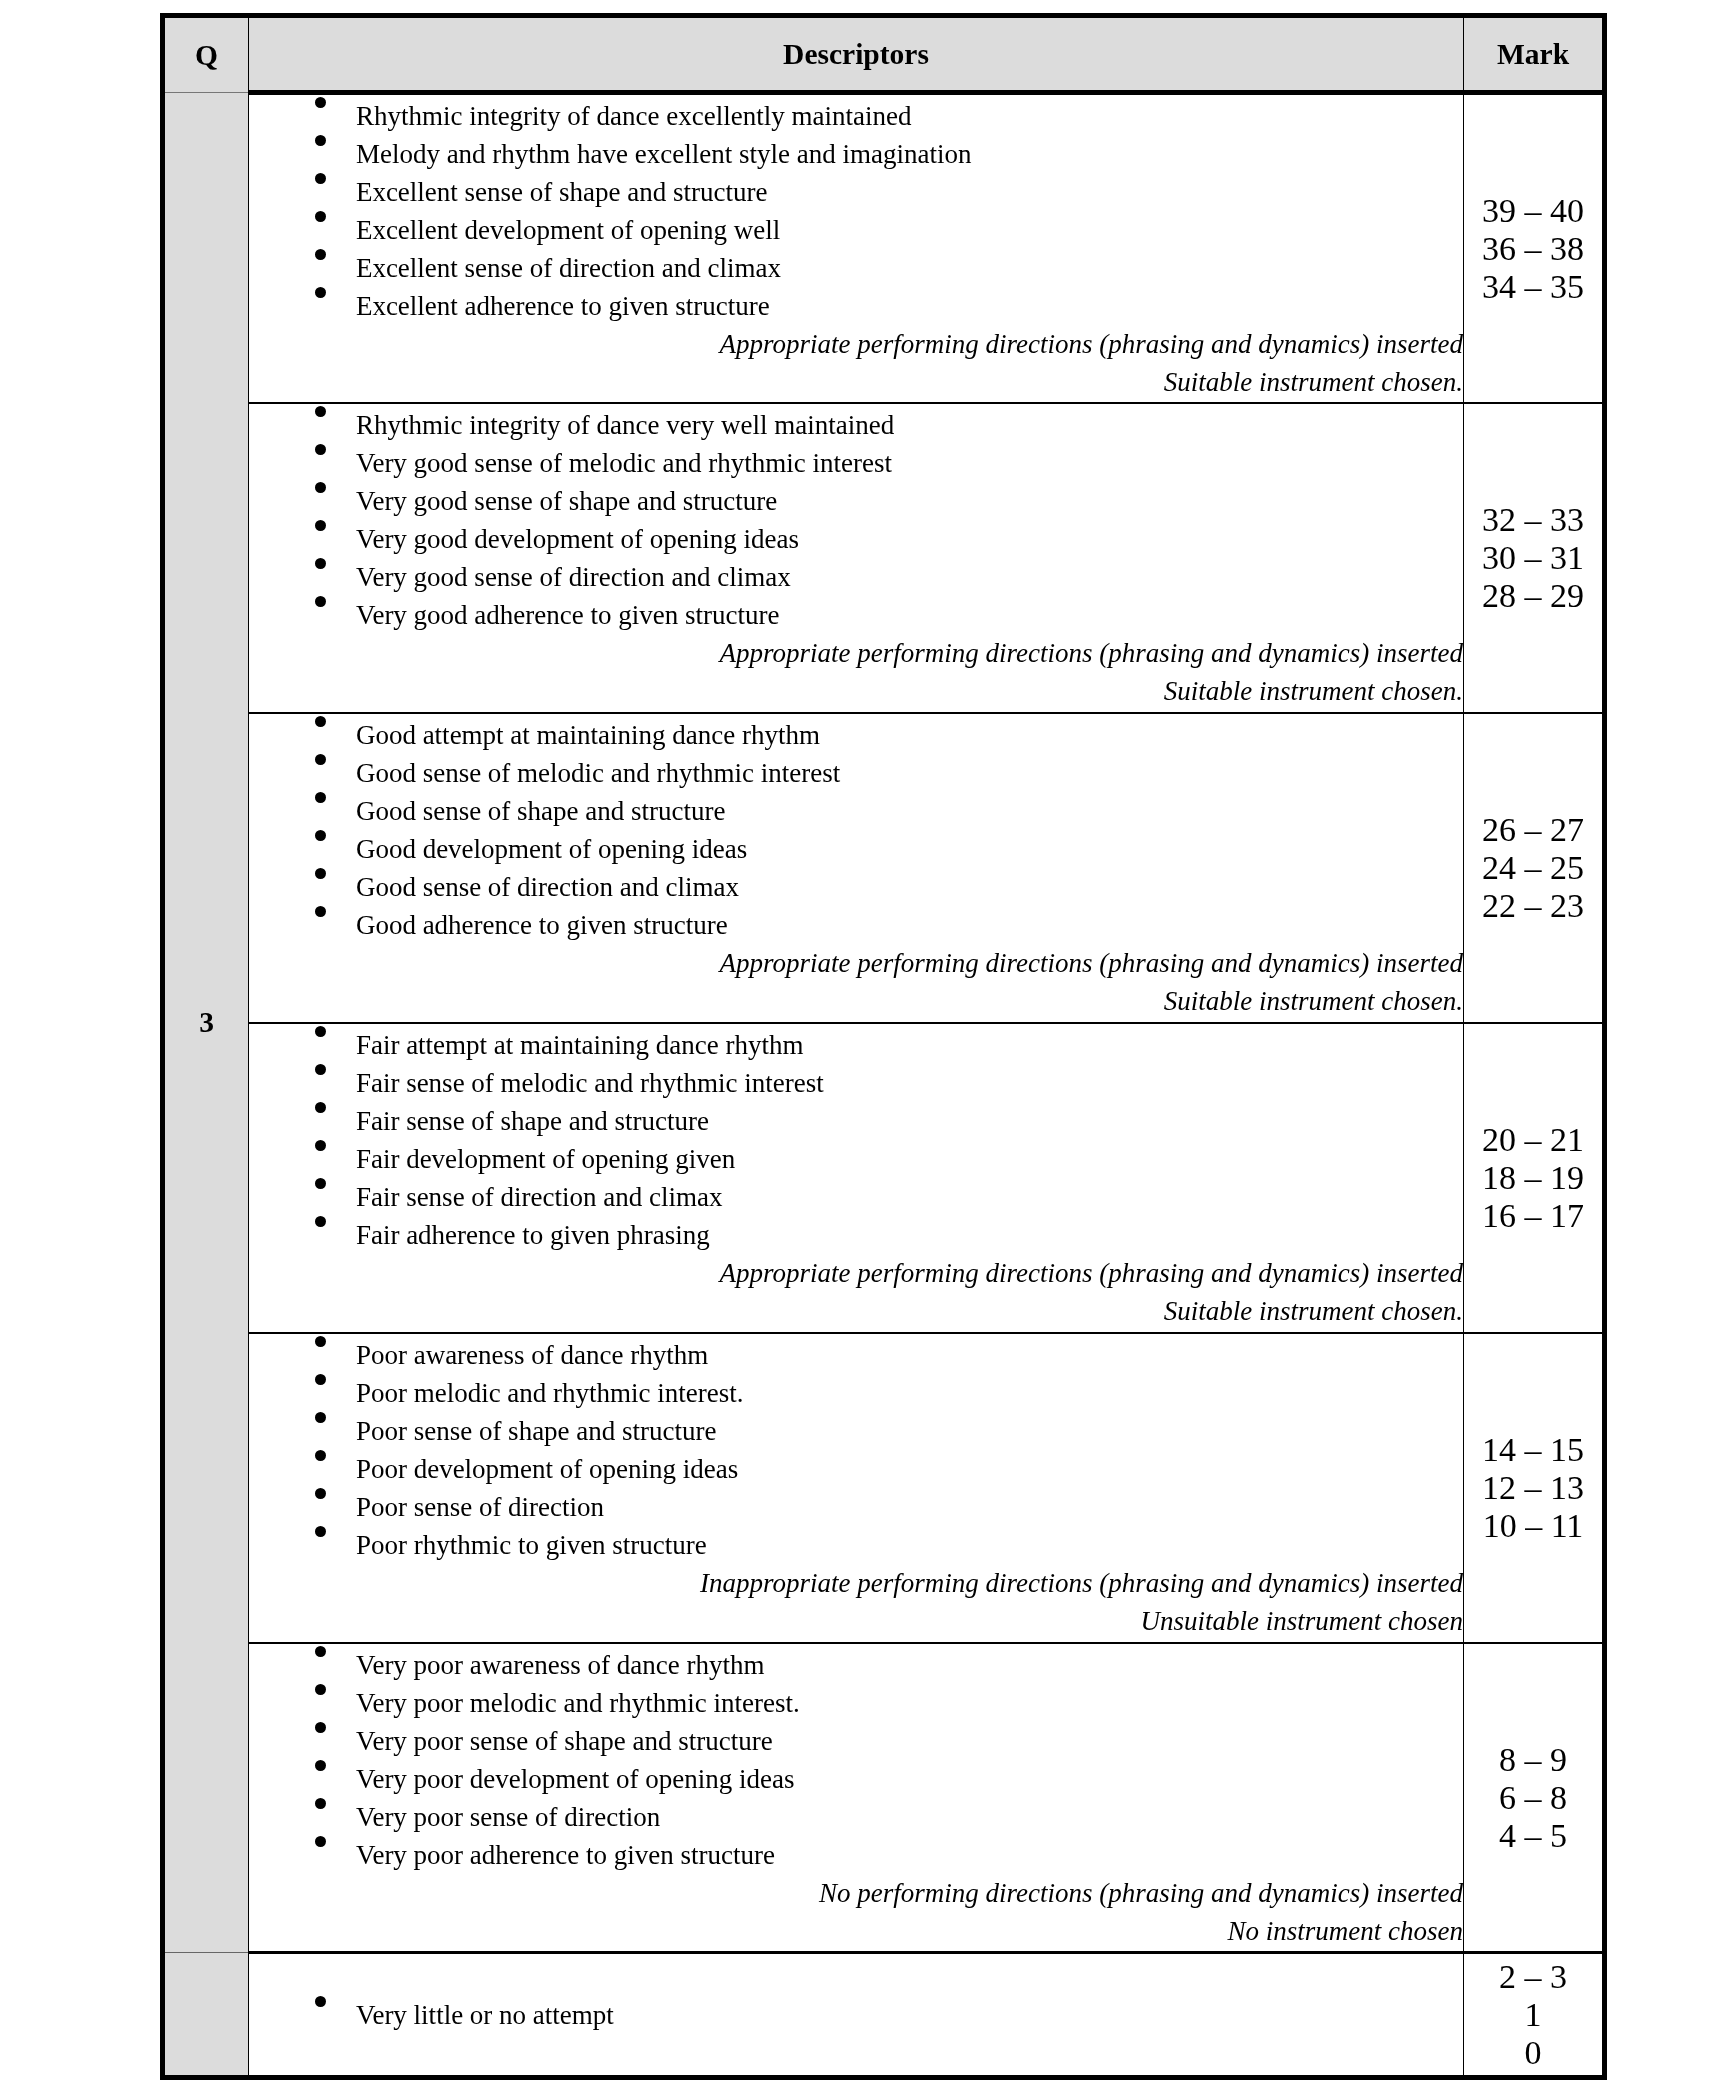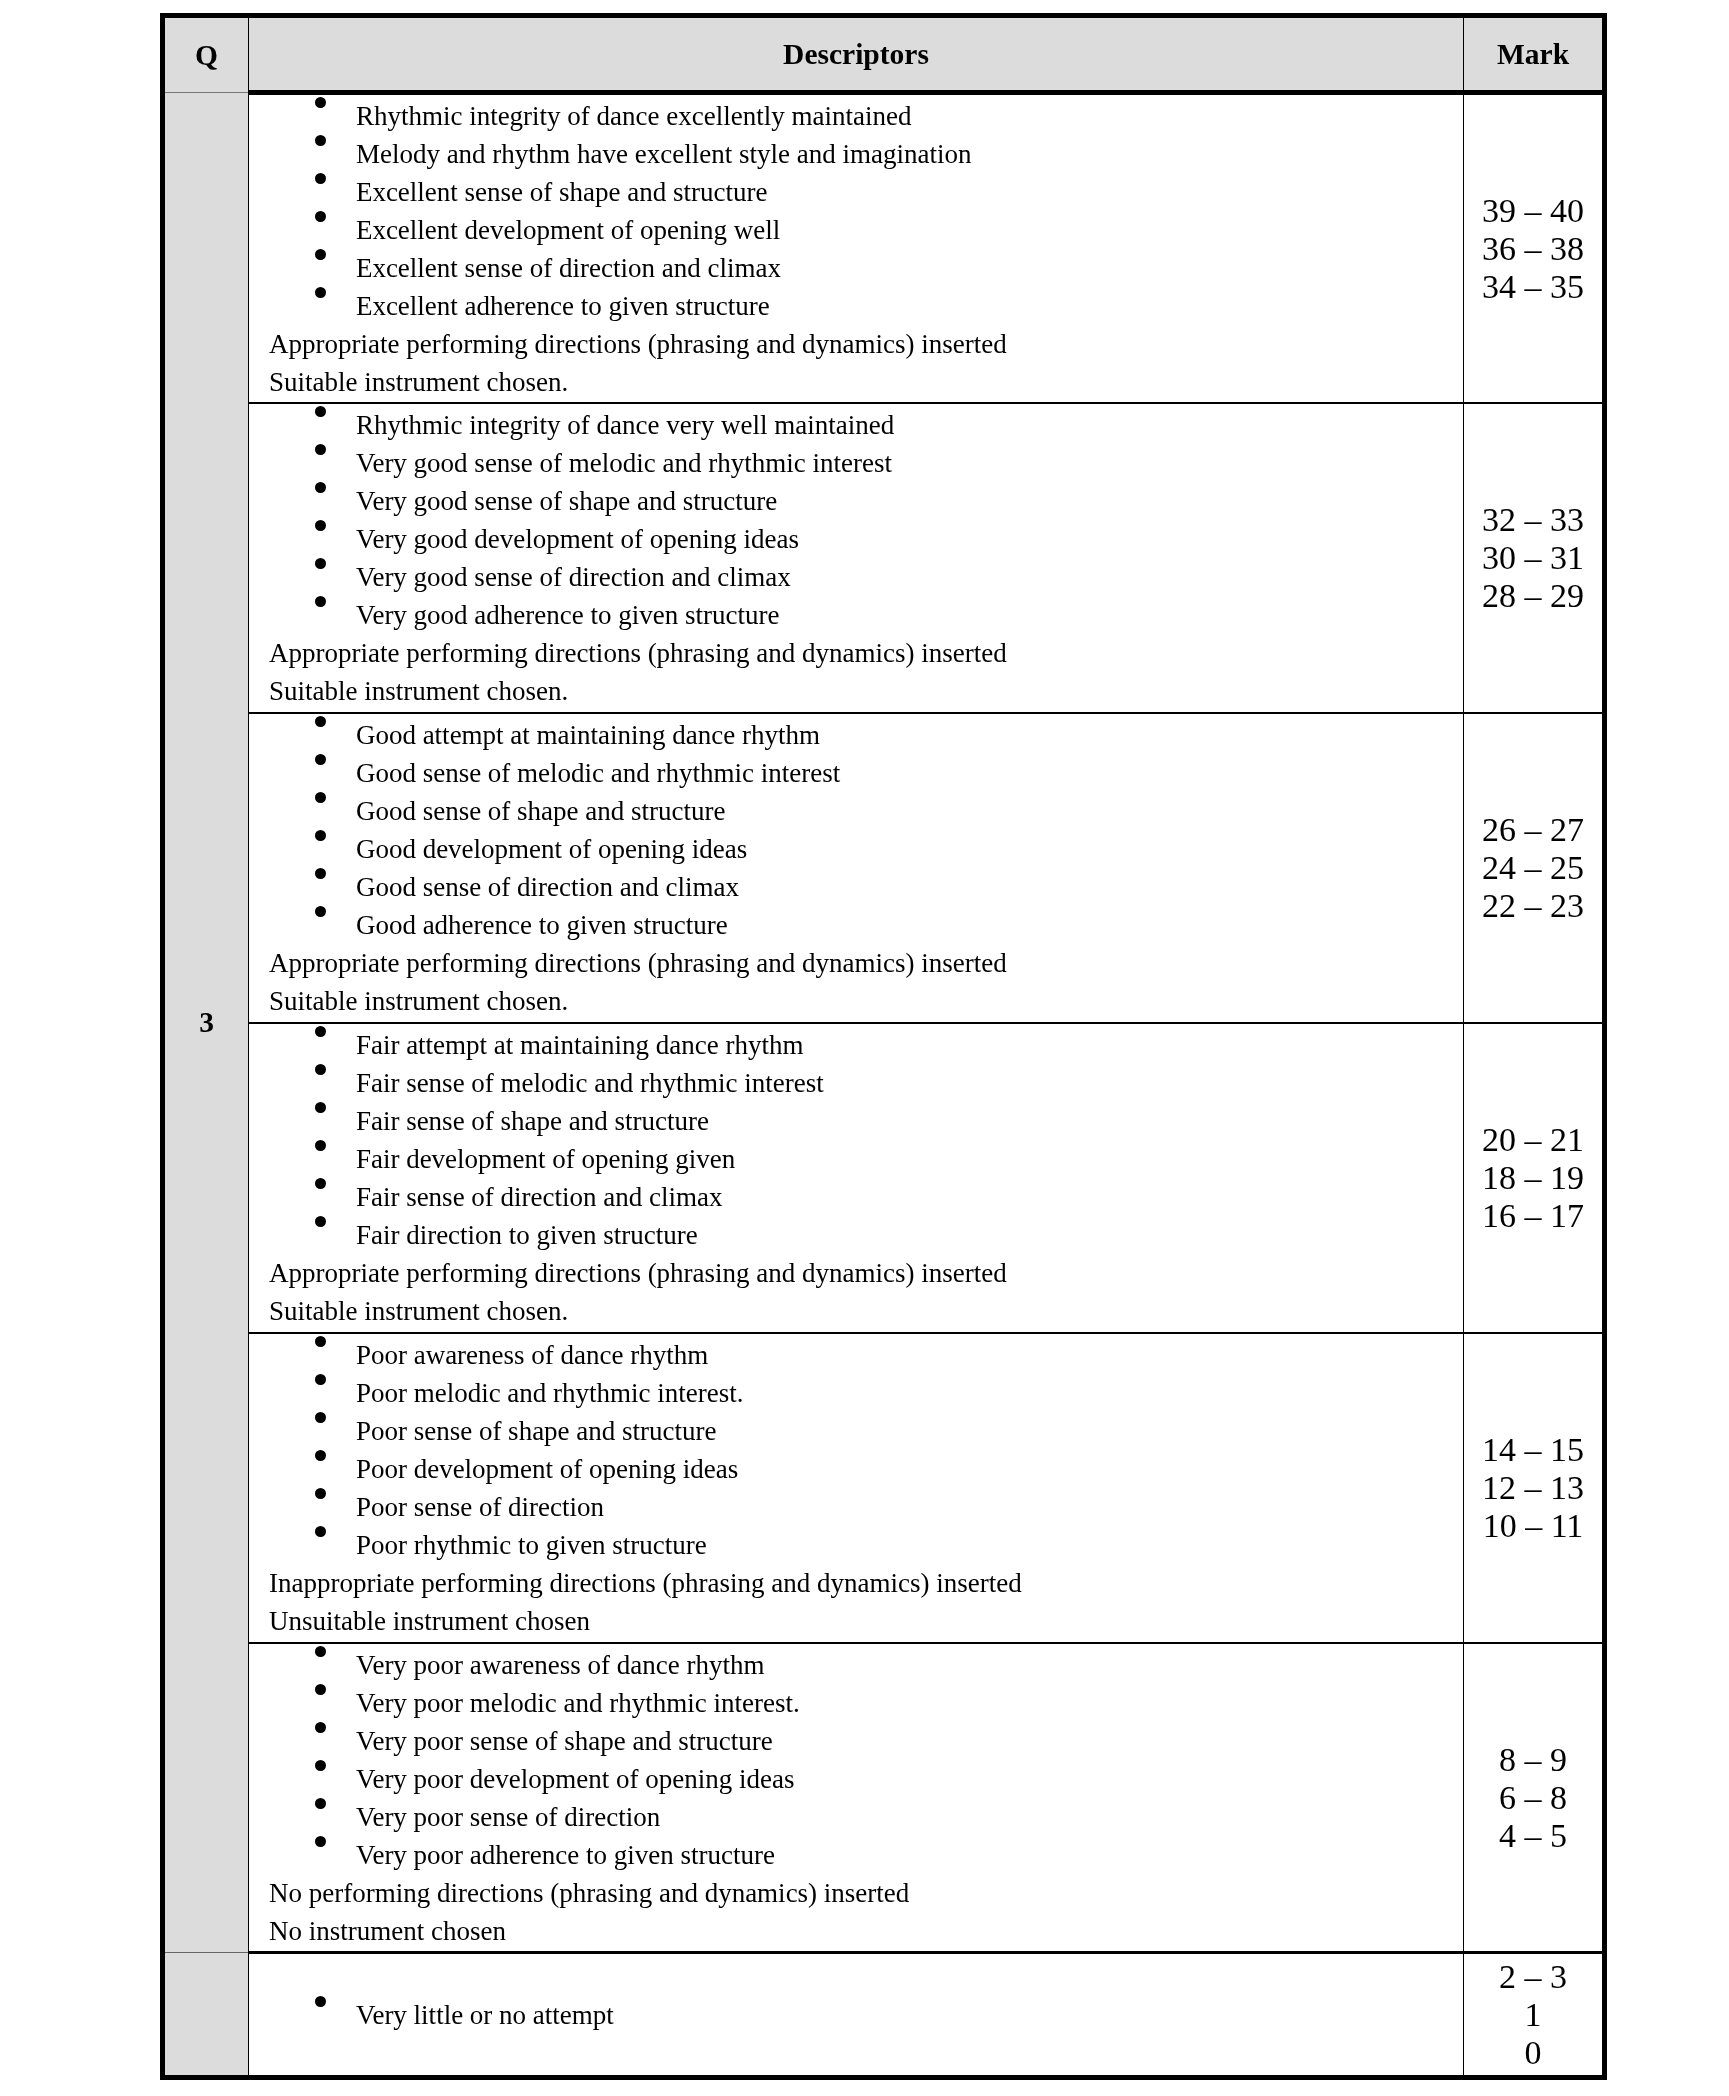--- a/index.html
+++ b/index.html
@@ -49,21 +49,21 @@
 
   .bullet-line {
     display:flex; 
     padding-left:66px; line-height:38px;
   }
   .dot {
     width:11.4px; height:11.4px; border-radius:50%; background:#000;
     flex:0 0 11.4px; margin-right:29.5px;
   }
   .note-line {
-    text-align:left; line-height:38px;margin-left:20px;
+    text-align:right; font-style:italic; line-height:38px;margin-left:20px;
   }
   .mark-line { line-height:38px; }
 </style>
 </head>
 <body>
 
 <div class="page">
   <table class="markscheme">
     <colgroup>
       <col class="q-col">
@@ -204,21 +204,21 @@
         <div class="bullet-line">
               <span class="dot"></span>
               <span>Fair development of opening given</span>
             </div>
         <div class="bullet-line">
               <span class="dot"></span>
               <span>Fair sense of direction and climax</span>
             </div>
         <div class="bullet-line">
               <span class="dot"></span>
-              <span>Fair direction to given structure</span>
+              <span>Fair adherence to given phrasing</span>
             </div>
         <div class="note-line">Appropriate performing directions (phrasing and dynamics) inserted</div>
         <div class="note-line">Suitable instrument chosen.</div>
       </td>
       <td class="mark">
         <div class="mark-line">20 – 21</div>
         <div class="mark-line">18 – 19</div>
         <div class="mark-line">16 – 17</div>
       </td>
     </tr>

